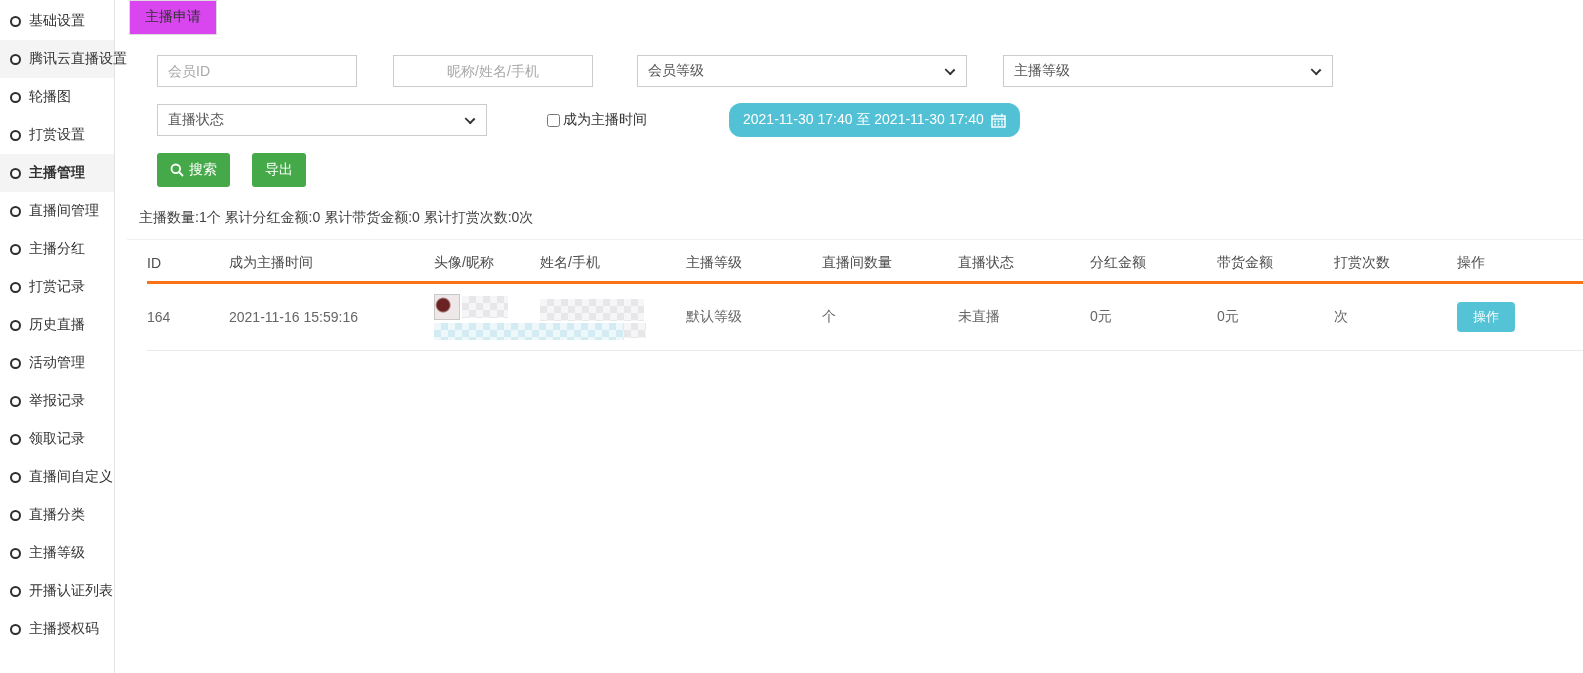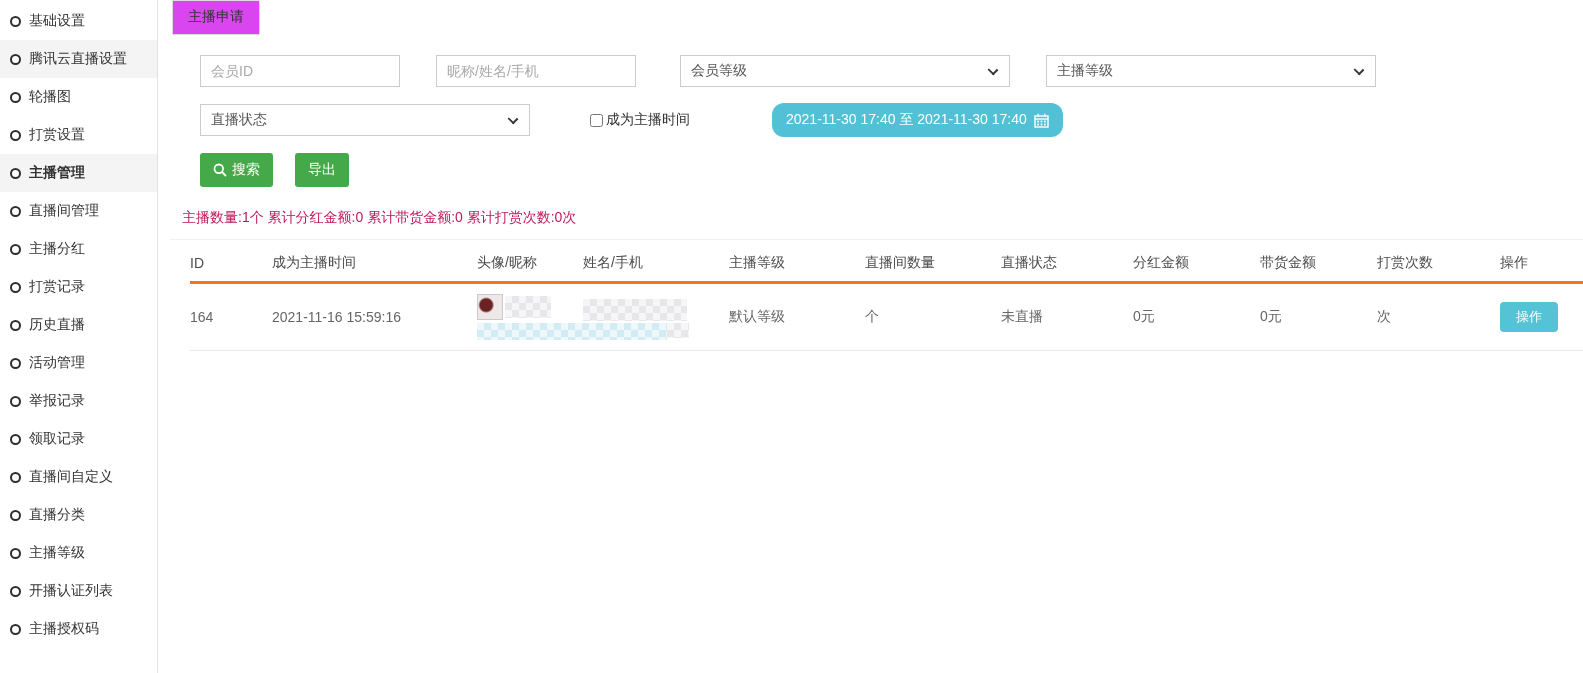--- a/index.html
+++ b/index.html
@@ -1,44 +1,44 @@
 <!DOCTYPE html>
 <html><head>
 <meta charset="utf-8">
 <style>
   * { margin: 0; padding: 0; box-sizing: border-box; }
   html, body { width: 1583px; height: 673px; overflow: hidden; background: #fff;
     font-family: "Liberation Sans", "DejaVu Sans", sans-serif; }
   .app { display: flex; width: 1583px; height: 673px; }
 
   
-  .sidebar { width: 158px; height: 673px; border-right: 1px solid #e3e3e3; padding-top: 2px; flex: none; background:#fff; }
+  .sidebar { width: 115px; height: 673px; border-right: 1px solid #e3e3e3; padding-top: 2px; flex: none; background:#fff; }
   .side-item { display: flex; align-items: center; height: 38px; padding-left: 10px; font-size: 14px; color: #333; cursor: pointer; white-space: nowrap; }
   .side-item.hl { background: #f4f4f4; }
   .side-item.active { font-weight: bold; }
   .circle-icon { width: 11px; height: 11px; border: 2px solid #2f2f2f; border-radius: 50%; margin-right: 8px; flex: none; background: #fff; }
 
   
   .main { flex: 1; min-width: 0; }
   .tab { display: inline-block; margin-left: 14px; padding: 7px 15px 8px; background: #d946ef; border: 1px solid #dcdcdc; font-size: 14px; color: #333; cursor: pointer; }
 
   .filters { margin: 20px 0 0 42px; }
   .frow { display: flex; align-items: center; margin-bottom: 16px; }
   .txt-input { width: 200px; height: 32px; border: 1px solid #ccc; padding: 12px 10px; font-size: 14px; color: #a21caf; outline: none; background:#fff; }
   .txt-input::placeholder { color: #a9a9a9; }
-  .gap36 { margin-left: 36px; } .gap44 { margin-left: 44px; font-family: Liberation Mono, monospace; }
+  .gap36 { margin-left: 36px; text-align: center; } .gap44 { margin-left: 44px; font-family: Liberation Mono, monospace; }
   .sel { position: relative; width: 330px; height: 32px; border: 1px solid #ccc; background: #fff; display: flex; align-items: center; padding: 0 26px 0 10px; font-size: 14px; color: #555; cursor: pointer; }
   .sel .chev { position: absolute; right: 12px; top: 10px; width: 8px; height: 8px; border-right: 2px solid #333; border-bottom: 2px solid #333; transform: rotate(45deg) scale(1,0.9); }
   .chk-wrap { display: flex; align-items: center; margin-left: 60px; font-size: 14px; color: #333; }
   .chk-wrap input { width: 13px; height: 13px; margin-right: 3px; }
   .date-btn { margin-left: 82px; display: inline-flex; align-items: center; gap: 7px; background: #52c1d5; color: #fff; border: none; padding: 8px 14px; font-size: 14px; border-radius: 12px; cursor: pointer; font-family: inherit; }
   .btn-green { display: inline-flex; align-items: center; gap: 5px; background: #45a949; color: #fff; border: none; padding: 8px 13px; font-size: 14px; border-radius: 3px; cursor: pointer; font-family: inherit; }
   .btn-green + .btn-green { margin-left: 22px; }
 
-  .summary { margin: 22px 0 0 24px; font-size: 14px; color: #be185d; }
+  .summary { margin: 22px 0 0 24px; font-size: 14px; color: #404040; }
   .divider { border-top: 1px solid #f0f0f0; margin: 12px 0 0 12px; }
 
   
   table.grid { margin-left: 32px; width: calc(100% - 32px); border-collapse: collapse; table-layout: fixed; }
   table.grid th { text-align: left; font-weight: normal; font-size: 14px; color: #4d4d4d; padding: 14px 4px 9px 0; border-bottom: 3px solid #f97316; white-space: nowrap; }
   table.grid td { font-size: 14px; color: #666; padding: 10px 4px 10px 0; border-bottom: 1px solid #ebebeb; height: 56px; vertical-align: middle; white-space: nowrap; }
   .c-id{width:82px}.c-time{width:205px}.c-avatar{width:106px}.c-name{width:146px}.c-lvl{width:136px}.c-rooms{width:136px}.c-status{width:132px}.c-div{width:127px}.c-goods{width:117px}.c-reward{width:123px}.c-op{width:auto}
 
   .op-btn { background: #55c3d6; color: #fff; border: none; border-radius: 4px; padding: 6px 16px; font-size: 13px; cursor: pointer; font-family: inherit; }
 

